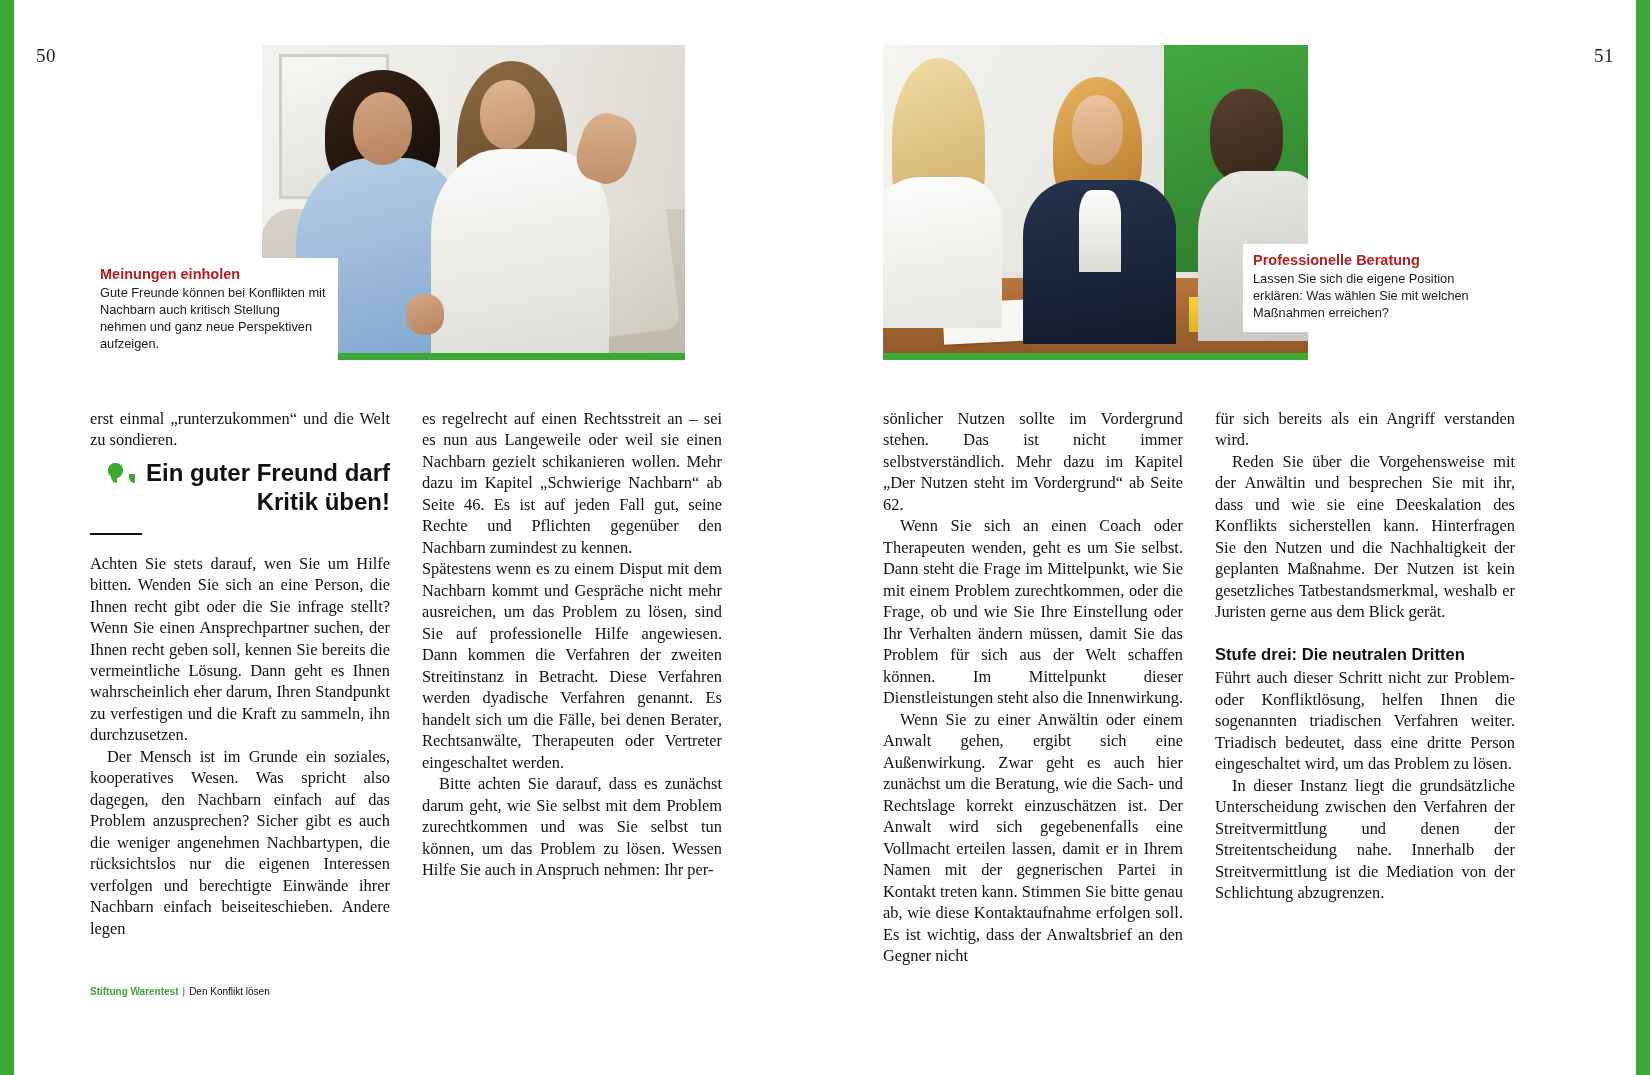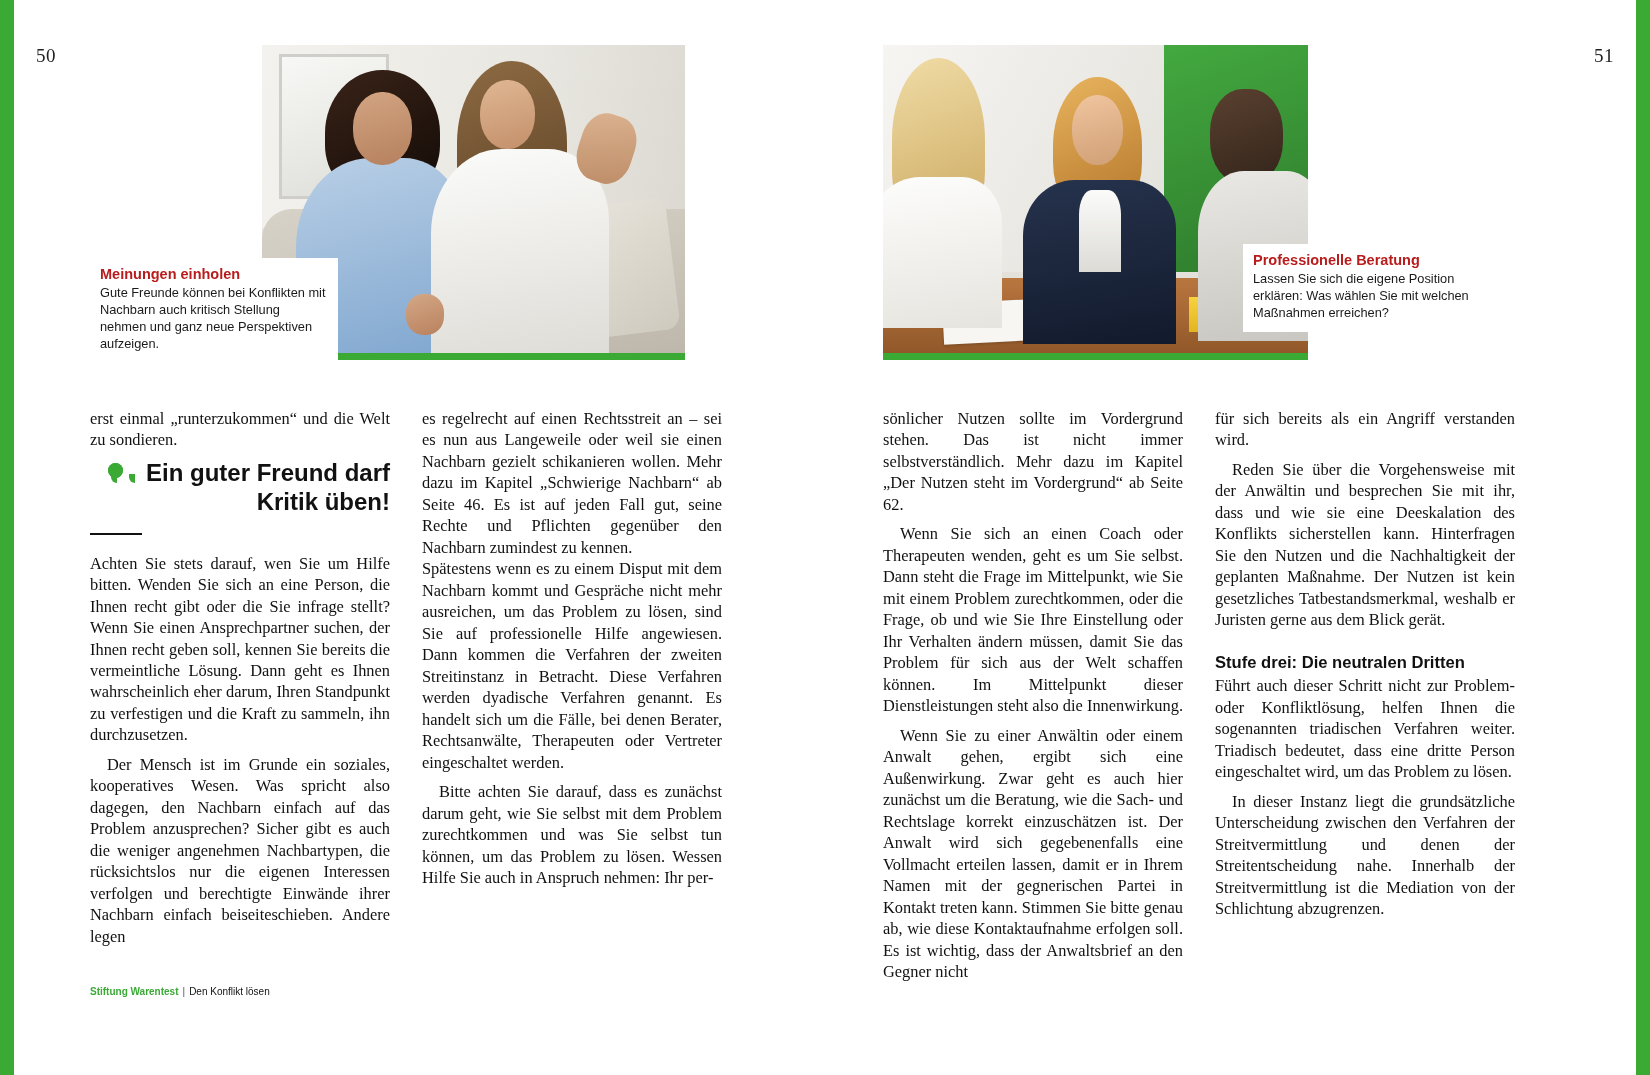--- a/index.html
+++ b/index.html
@@ -93,21 +93,20 @@
     line-height: 1.31;
     text-align: justify;
     hyphens: auto;
     color: #111;
   }
   .col p {
     margin: 0;
   }
   .col p.indent {
     text-indent: 17px;
-    margin-top: 8px;
   }
   .col h2.pull {
     font-family: "Liberation Sans", sans-serif;
     font-size: 24px;
     line-height: 1.2;
     font-weight: bold;
     color: #111;
     margin: 8px 0 0 0;
     text-align: right;
     hyphens: none;

